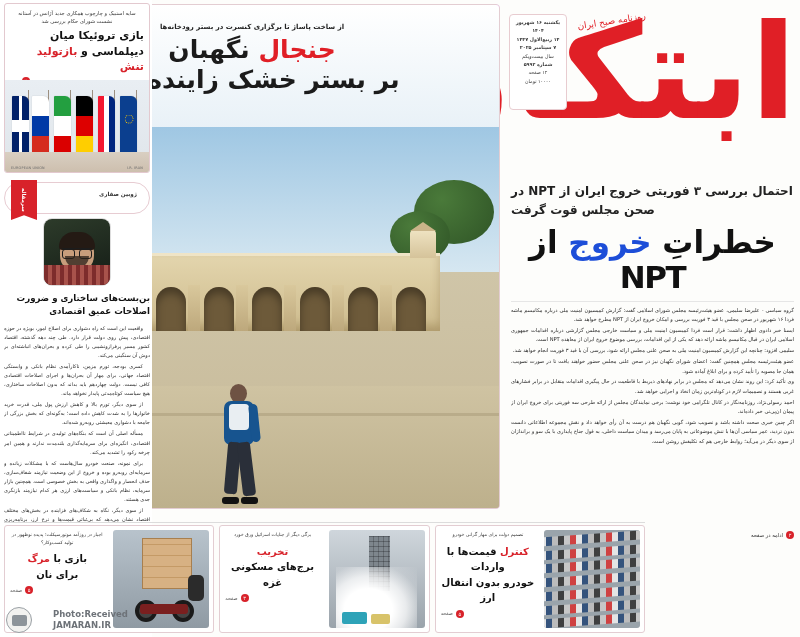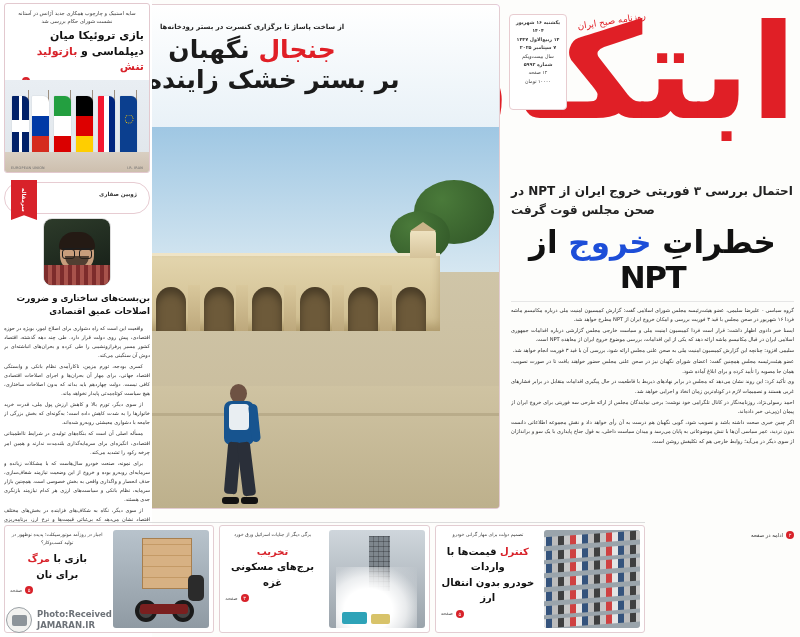--- a/index.html
+++ b/index.html
@@ -160,21 +160,21 @@
     font-size: 5.1px; line-height: 1.78;
     text-align: justify; color: #2b2b2b;
     direction: rtl;
     height: 310px; overflow: hidden;
   }
   .ed-body p { margin-bottom: 2px; text-indent: 7px; }
 
   
   .credit {
     position: absolute; left: 6px; bottom: 4px;
-    display: flex; align-items: center; gap: 5px;
+    display: flex; align-items: center; gap: 21px;
     direction: ltr;
   }
   .credit-logo {
     width: 26px; height: 26px; border-radius: 50%;
     border: 1px solid #9aa0a5; position: relative; background: #f2f2f0;
   }
   .credit-logo:after{
     content:""; position:absolute; left:5px; top:7px; width:15px; height:11px;
     border-radius:2px; background:#8d949a;
   }

